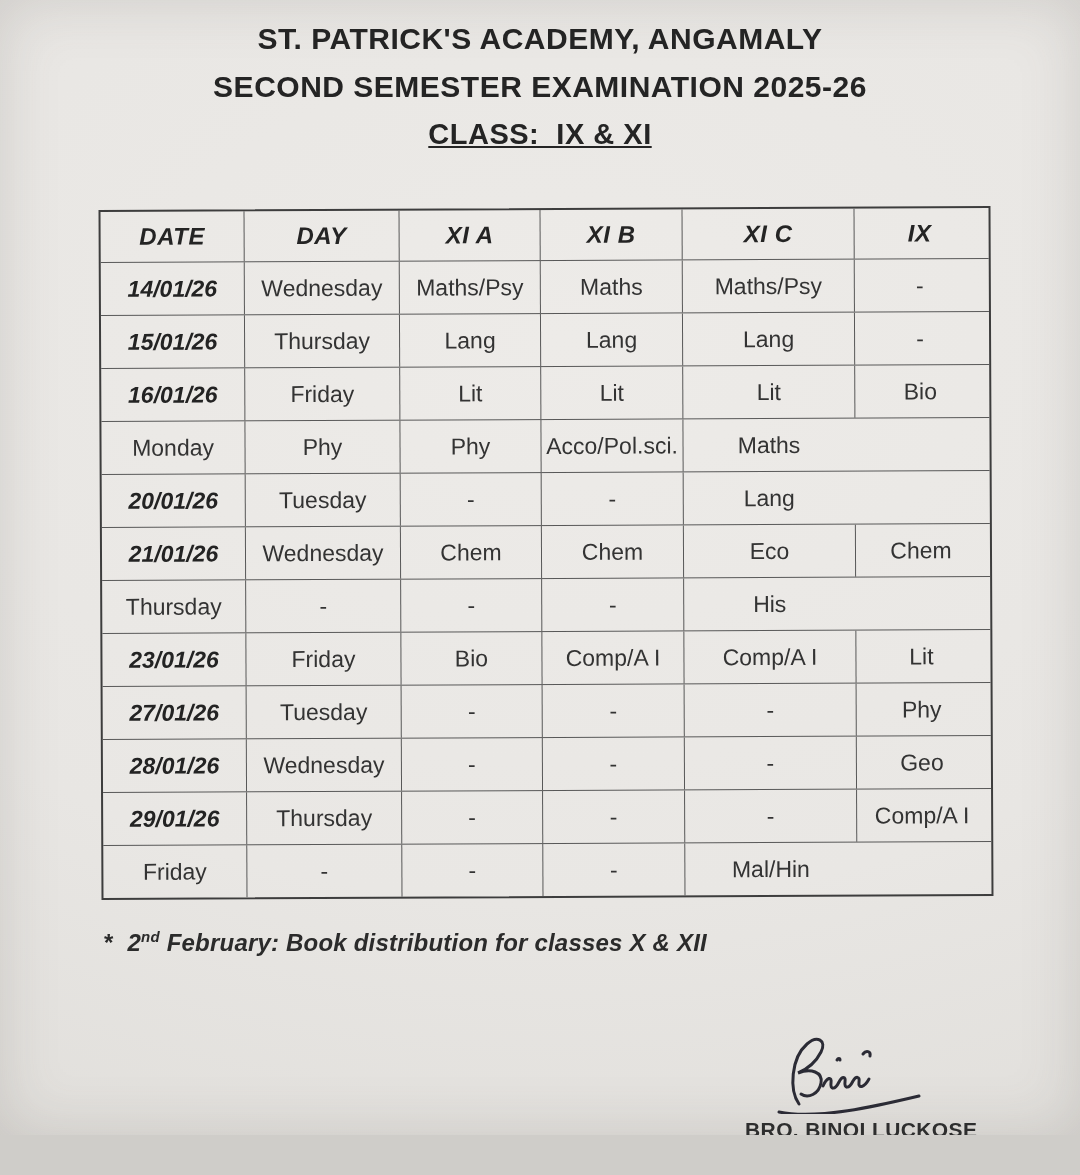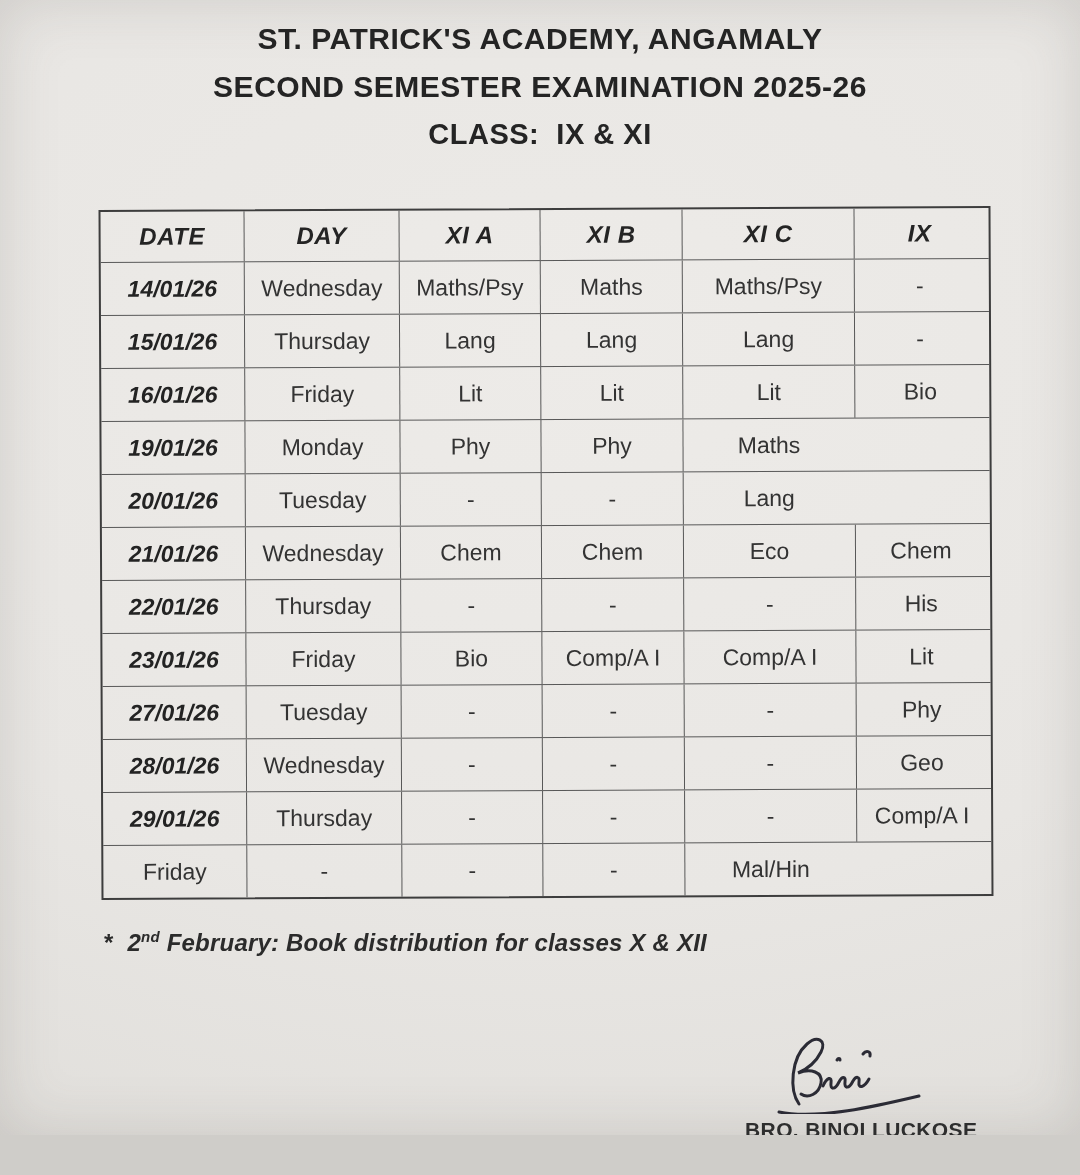--- a/index.html
+++ b/index.html
@@ -13,21 +13,21 @@
     overflow:hidden;
     font-family:"Liberation Sans", sans-serif;
     color:#222;
   }
   
   .heading{position:absolute;top:24px;left:0;width:100%;text-align:center;}
   .heading .line{
     font-weight:700;font-size:30px;letter-spacing:.5px;color:#242424;
     line-height:1.0;margin-bottom:18px;
   }
-  .heading .line3{font-size:29px;white-space:pre;margin-top:14px;}
+  .heading .line3{font-size:29px;white-space:pre;margin-top:14px;text-decoration:underline;}
   
   .exam-table{
     position:absolute;left:100px;top:208px;width:888px;
     border:2px solid #3d3d3d;
     transform:rotate(-0.25deg);
     background:rgba(255,255,255,0.06);
   }
   .tr{
     display:grid;
     grid-template-columns:143px 155px 141px 142px 172px 131px;
@@ -104,24 +104,24 @@
     <div class="tr">
       <div class="td date">16/01/26</div>
       <div class="td">Friday</div>
       <div class="td">Lit</div>
       <div class="td">Lit</div>
       <div class="td">Lit</div>
       <div class="td">Bio</div>
     </div>
 
     <div class="tr">
-      <div class="td date">19/01/26</div>
       <div class="td">Monday</div>
       <div class="td">Phy</div>
       <div class="td">Phy</div>
+      <div class="td">Acco/Pol.sci.</div>
       <div class="td">Maths</div>
     </div>
 
     <div class="tr">
       <div class="td date">20/01/26</div>
       <div class="td">Tuesday</div>
       <div class="td">-</div>
       <div class="td">-</div>
       <div class="td">Lang</div>
     </div>
@@ -129,21 +129,20 @@
     <div class="tr">
       <div class="td date">21/01/26</div>
       <div class="td">Wednesday</div>
       <div class="td">Chem</div>
       <div class="td">Chem</div>
       <div class="td">Eco</div>
       <div class="td">Chem</div>
     </div>
 
     <div class="tr">
-      <div class="td date">22/01/26</div>
       <div class="td">Thursday</div>
       <div class="td">-</div>
       <div class="td">-</div>
       <div class="td">-</div>
       <div class="td">His</div>
     </div>
 
     <div class="tr">
       <div class="td date">23/01/26</div>
       <div class="td">Friday</div>

